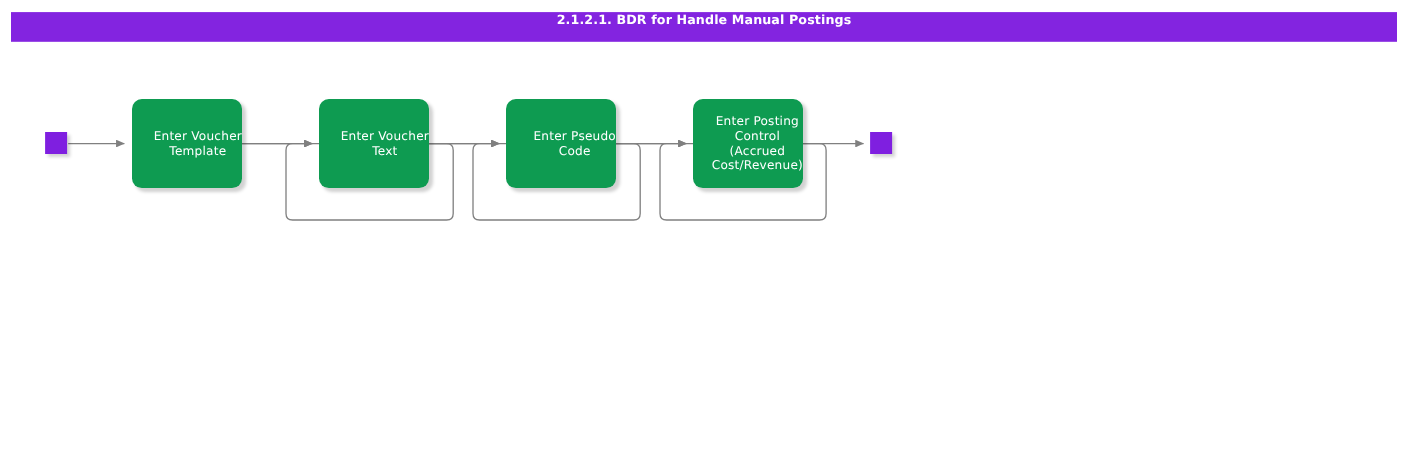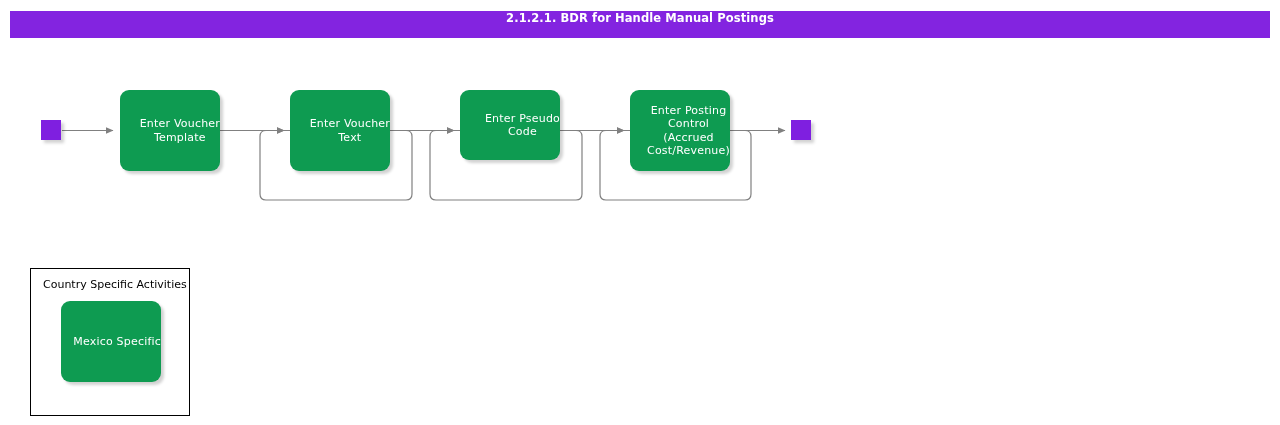--- a/index.html
+++ b/index.html
@@ -138,34 +138,28 @@
   <div class="process-node" style="left:120px; top:90px; width:100px; height:81px;">
     <span class="node-label">Enter Voucher
 Template</span>
   </div>
 
   <div class="process-node" style="left:290px; top:90px; width:100px; height:81px;">
     <span class="node-label">Enter Voucher
 Text</span>
   </div>
 
-  <div class="process-node" style="left:460px; top:90px; width:100px; height:70px;">
+  <div class="process-node" style="left:460px; top:90px; width:100px; height:81px;">
     <span class="node-label">Enter Pseudo
 Code</span>
   </div>
 
   <div class="process-node" style="left:630px; top:90px; width:100px; height:81px;">
     <span class="node-label">Enter Posting
 Control
 (Accrued
 Cost/Revenue)</span>
   </div>
 
   <div class="terminator" style="left:791px; top:120px;"></div>
 
-  <div class="group-box" style="left:30px; top:268px; width:160px; height:148px;">
-    <span class="group-title">Country Specific Activities</span>
-    <div class="process-node" style="left:30px; top:32px; width:100px; height:81px;">
-      <span class="node-label">Mexico Specific</span>
-    </div>
-  </div>
 
 </div>
 
 </body></html>

